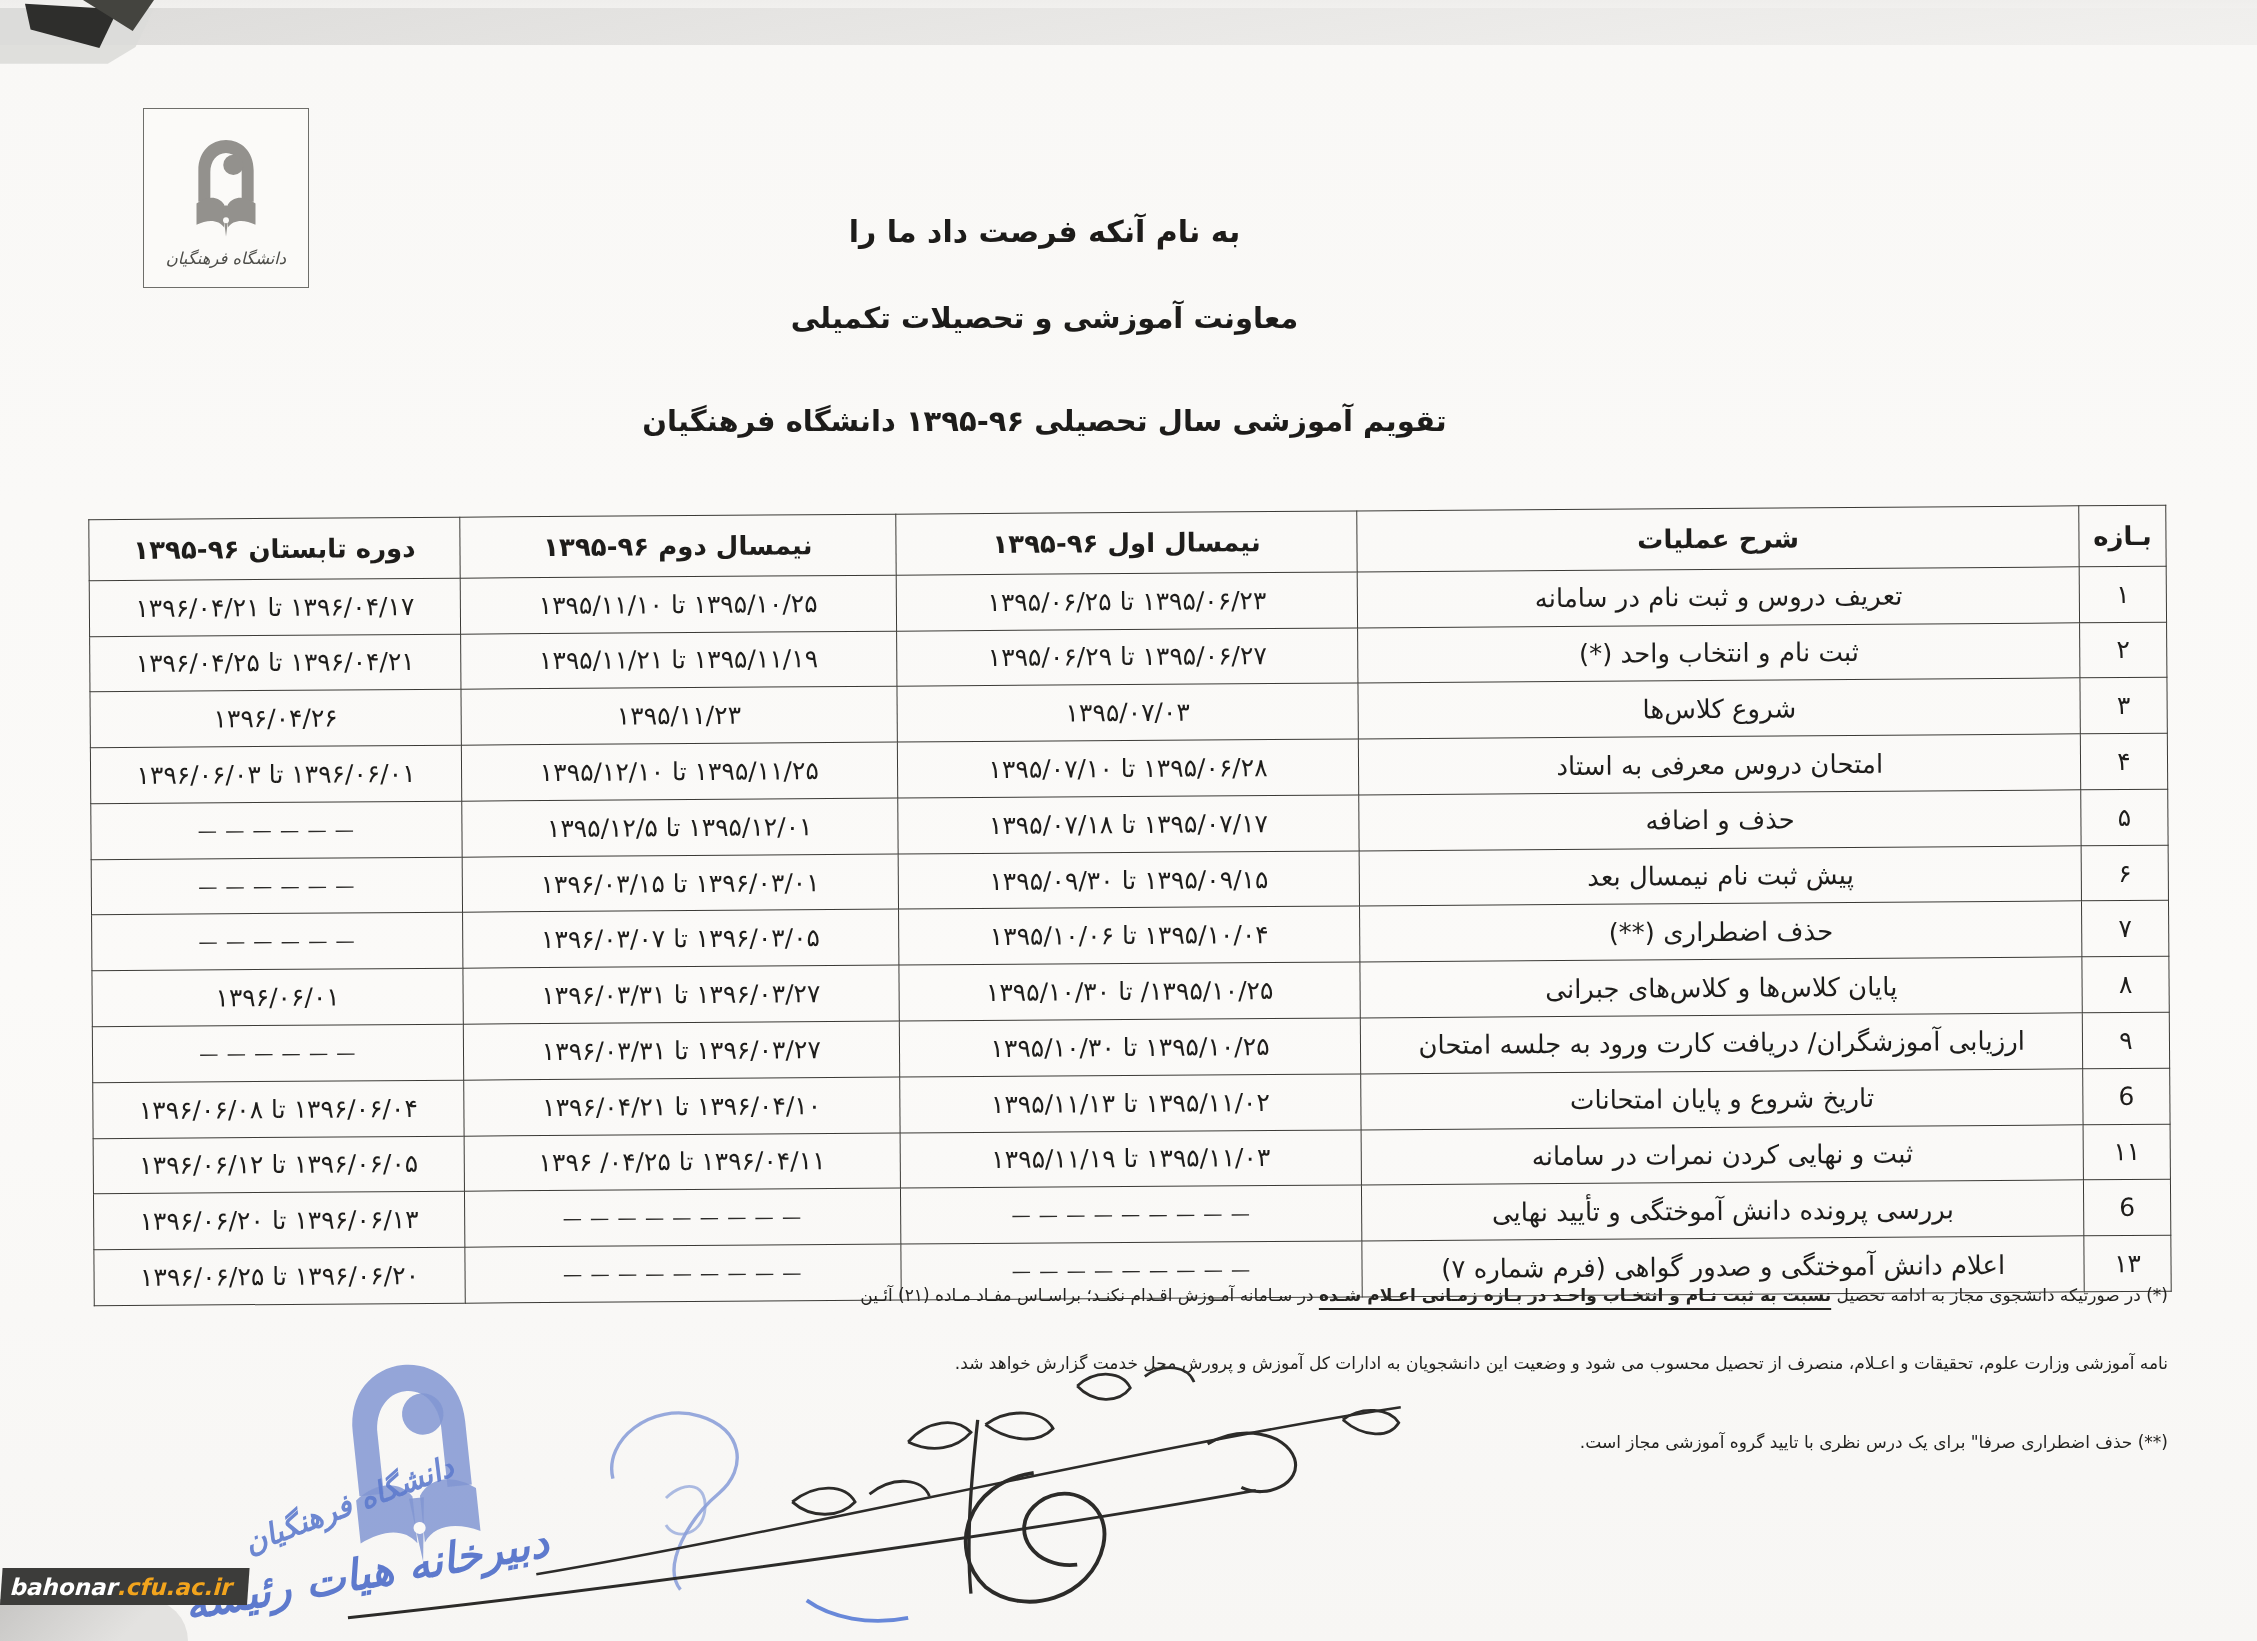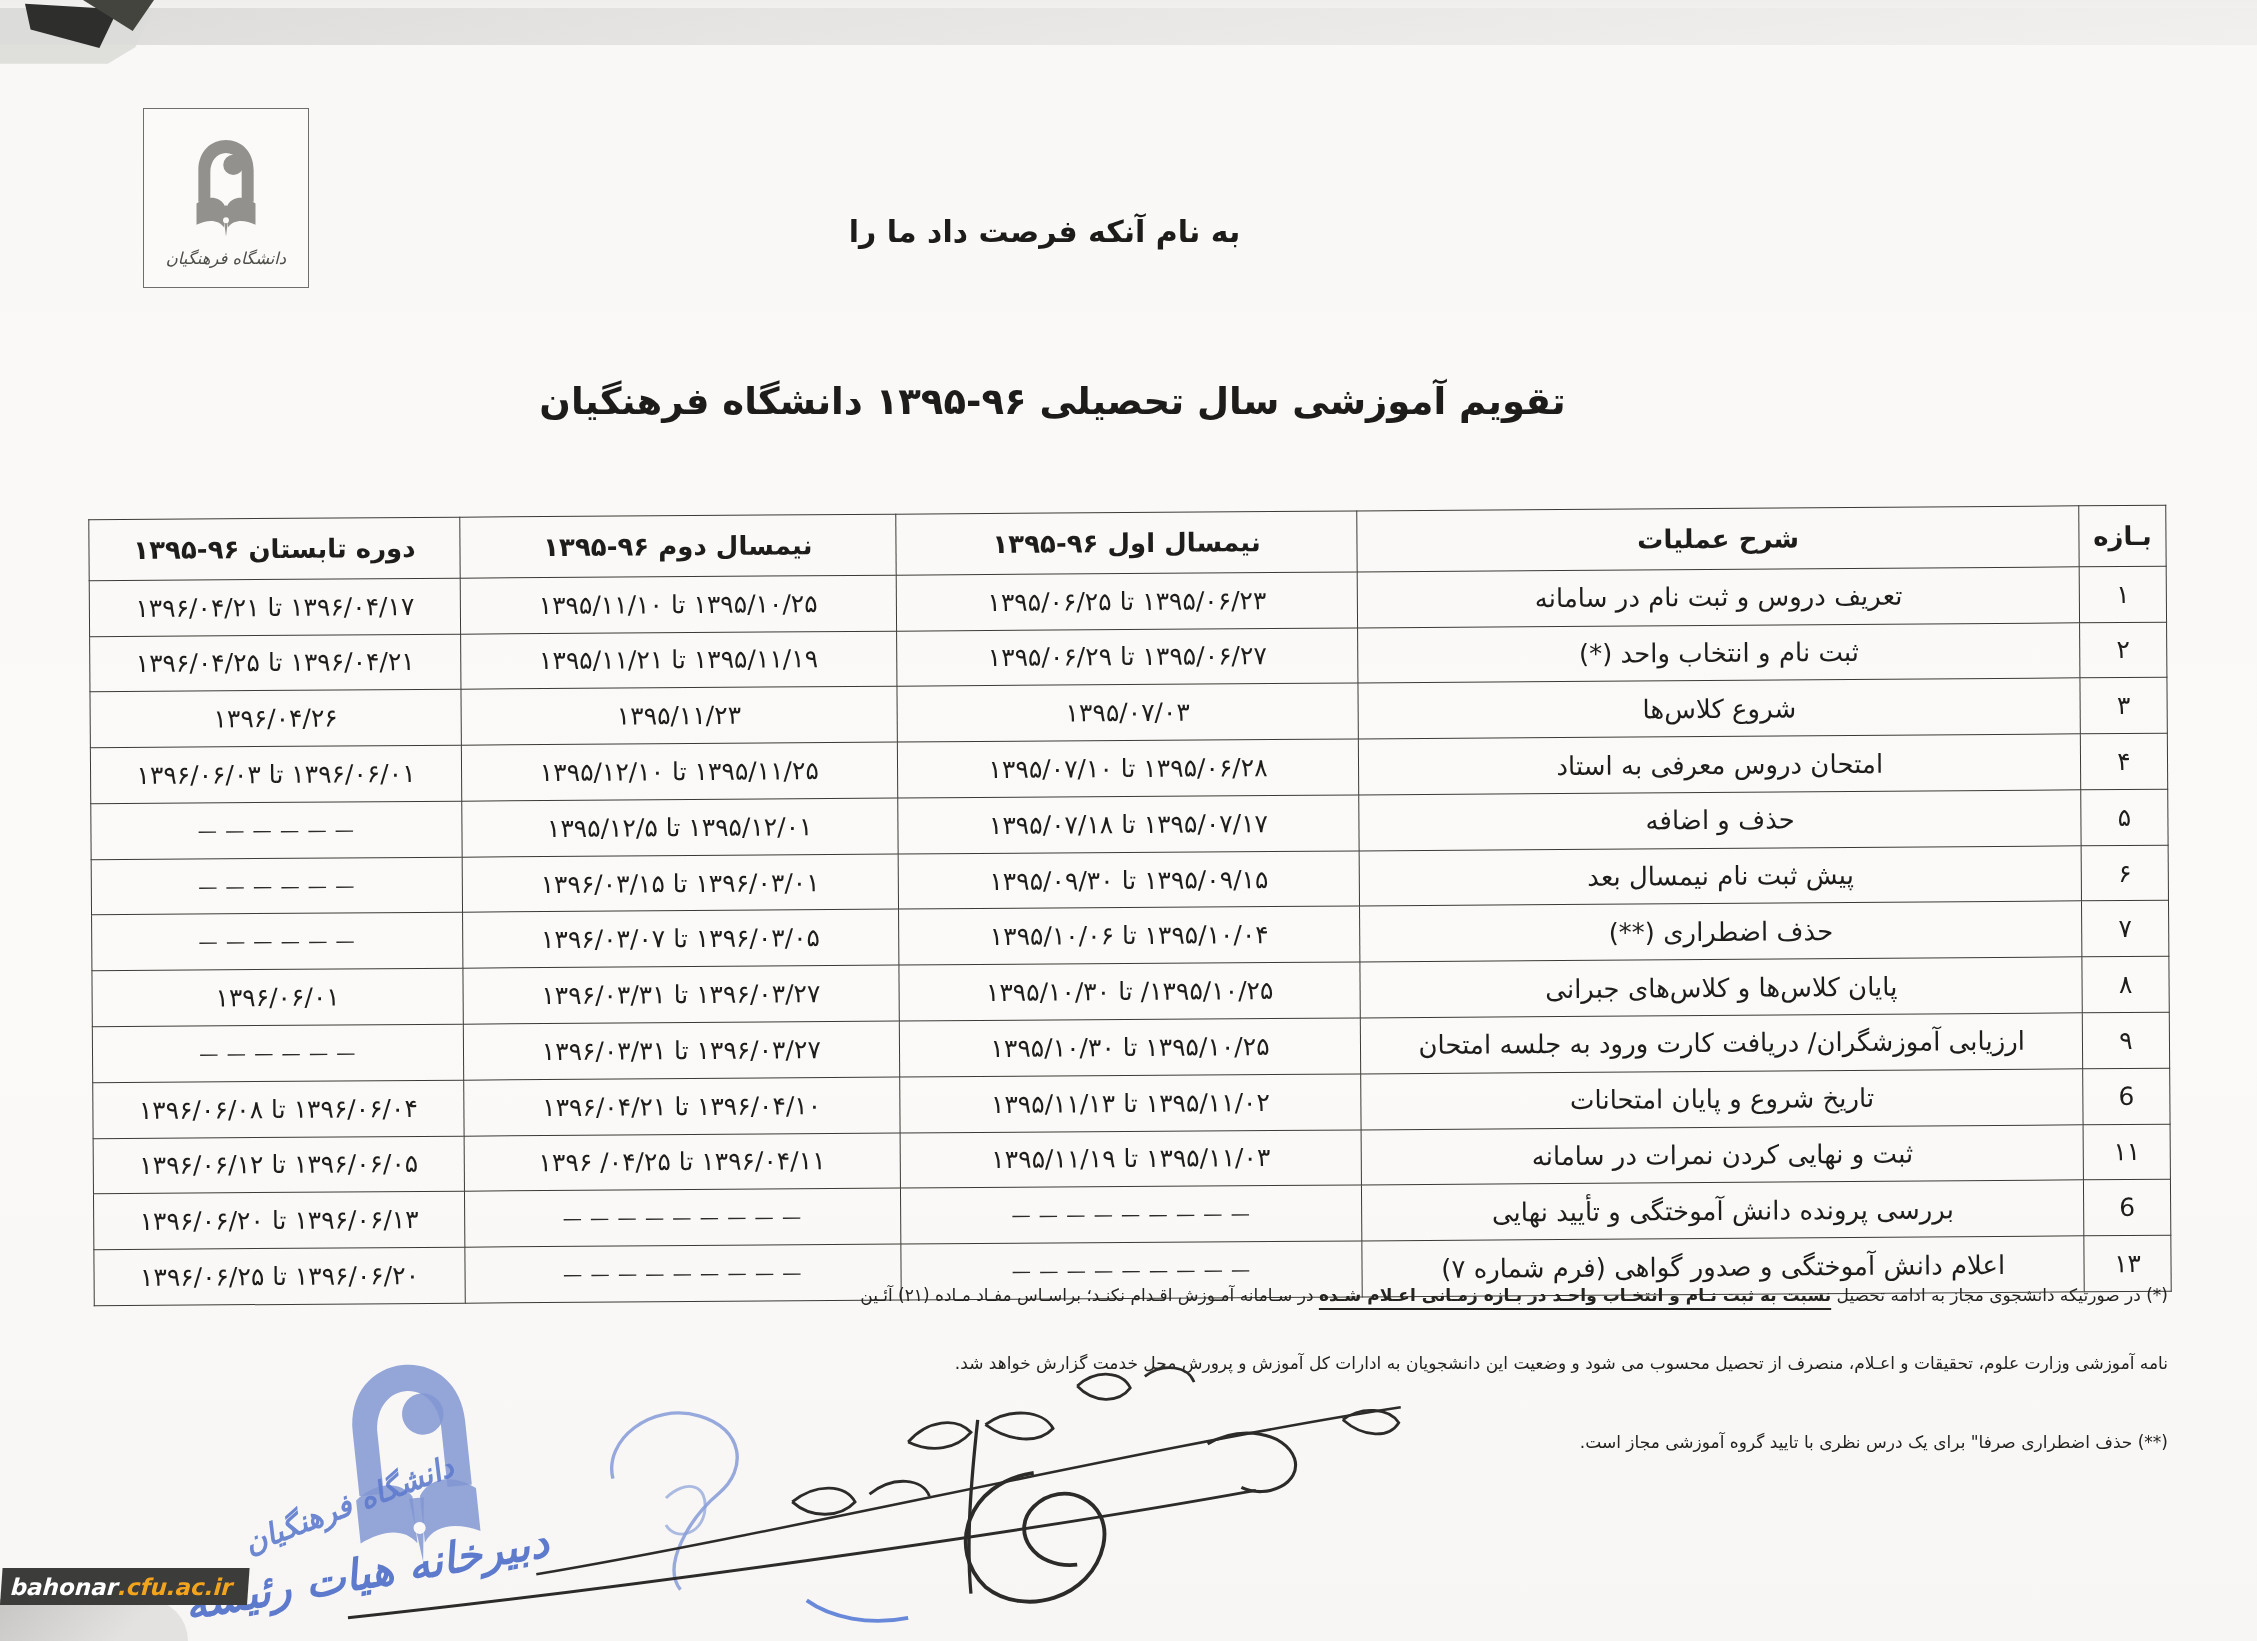--- a/index.html
+++ b/index.html
@@ -22,21 +22,21 @@
   
   .logo-box{position:absolute;left:143px;top:108px;width:164px;height:178px;
     border:1.9px solid #6e6e6a;background:#fbfaf8;display:flex;flex-direction:column;
     align-items:center;justify-content:center;gap:3.9px;}
   .logo-caption{direction:rtl;font-size:16.4px;color:#4c4c48;font-style:italic;letter-spacing:0;}
   
   .h-line{position:absolute;left:0;width:2089px;text-align:center;direction:rtl;
     font-weight:bold;color:#1d1c1a;}
   .h1{top:214px;font-size:30px;}
   .h2{top:301px;font-size:29px;}
-  .h3{top:380px;font-size:37px;margin-left:8px;}
+  .h3{top:404px;font-size:29px;}
   
   .cal{position:absolute;left:91px;top:512px;width:2078px;border-collapse:collapse;
     direction:rtl;transform:rotate(-0.4deg);}
   .cal th,.cal td{border:1.9px solid #3b3a36;text-align:center;vertical-align:middle;
     padding:1.9px 9.7px;color:#1e1d1b;background:transparent;}
   .cal th{height:56px;font-size:26px;font-weight:bold;}
   .cal td{height:51px;font-size:25px;}
   .cal td.op{font-size:26px;}
   .cal td.dash{font-size:19.3px;letter-spacing:1px;color:#2c2b29;}
   
@@ -78,20 +78,21 @@
       <circle cx="68" cy="40" r="11" fill="#93918d"></circle>
       <path d="M28 82 C40 73 52 74 58 83 V108 C52 99 40 99 28 105 Z" fill="#93918d"></path>
       <path d="M92 82 C80 73 68 74 62 83 V108 C68 99 80 99 92 105 Z" fill="#93918d"></path>
       <path d="M56 84 L64 84 L60 118 Z" fill="#93918d"></path>
       <circle cx="60" cy="100" r="3.2" fill="#fbfaf8"></circle>
     </svg>
     <div class="logo-caption">دانشگاه فرهنگیان</div>
   </div>
 
   <div class="h-line h1">به نام آنکه فرصت داد ما را</div>
+  <div class="h-line h2">معاونت آموزشی و تحصیلات تکمیلی</div>
   <div class="h-line h3">تقویم آموزشی سال تحصیلی ۹۶-۱۳۹۵ دانشگاه فرهنگیان</div>
 
   <table class="cal">
     <colgroup>
       <col style="width:87px">
         <col style="width:722px">
         <col style="width:462px">
         <col style="width:436px">
         <col style="width:371px">
     </colgroup>

